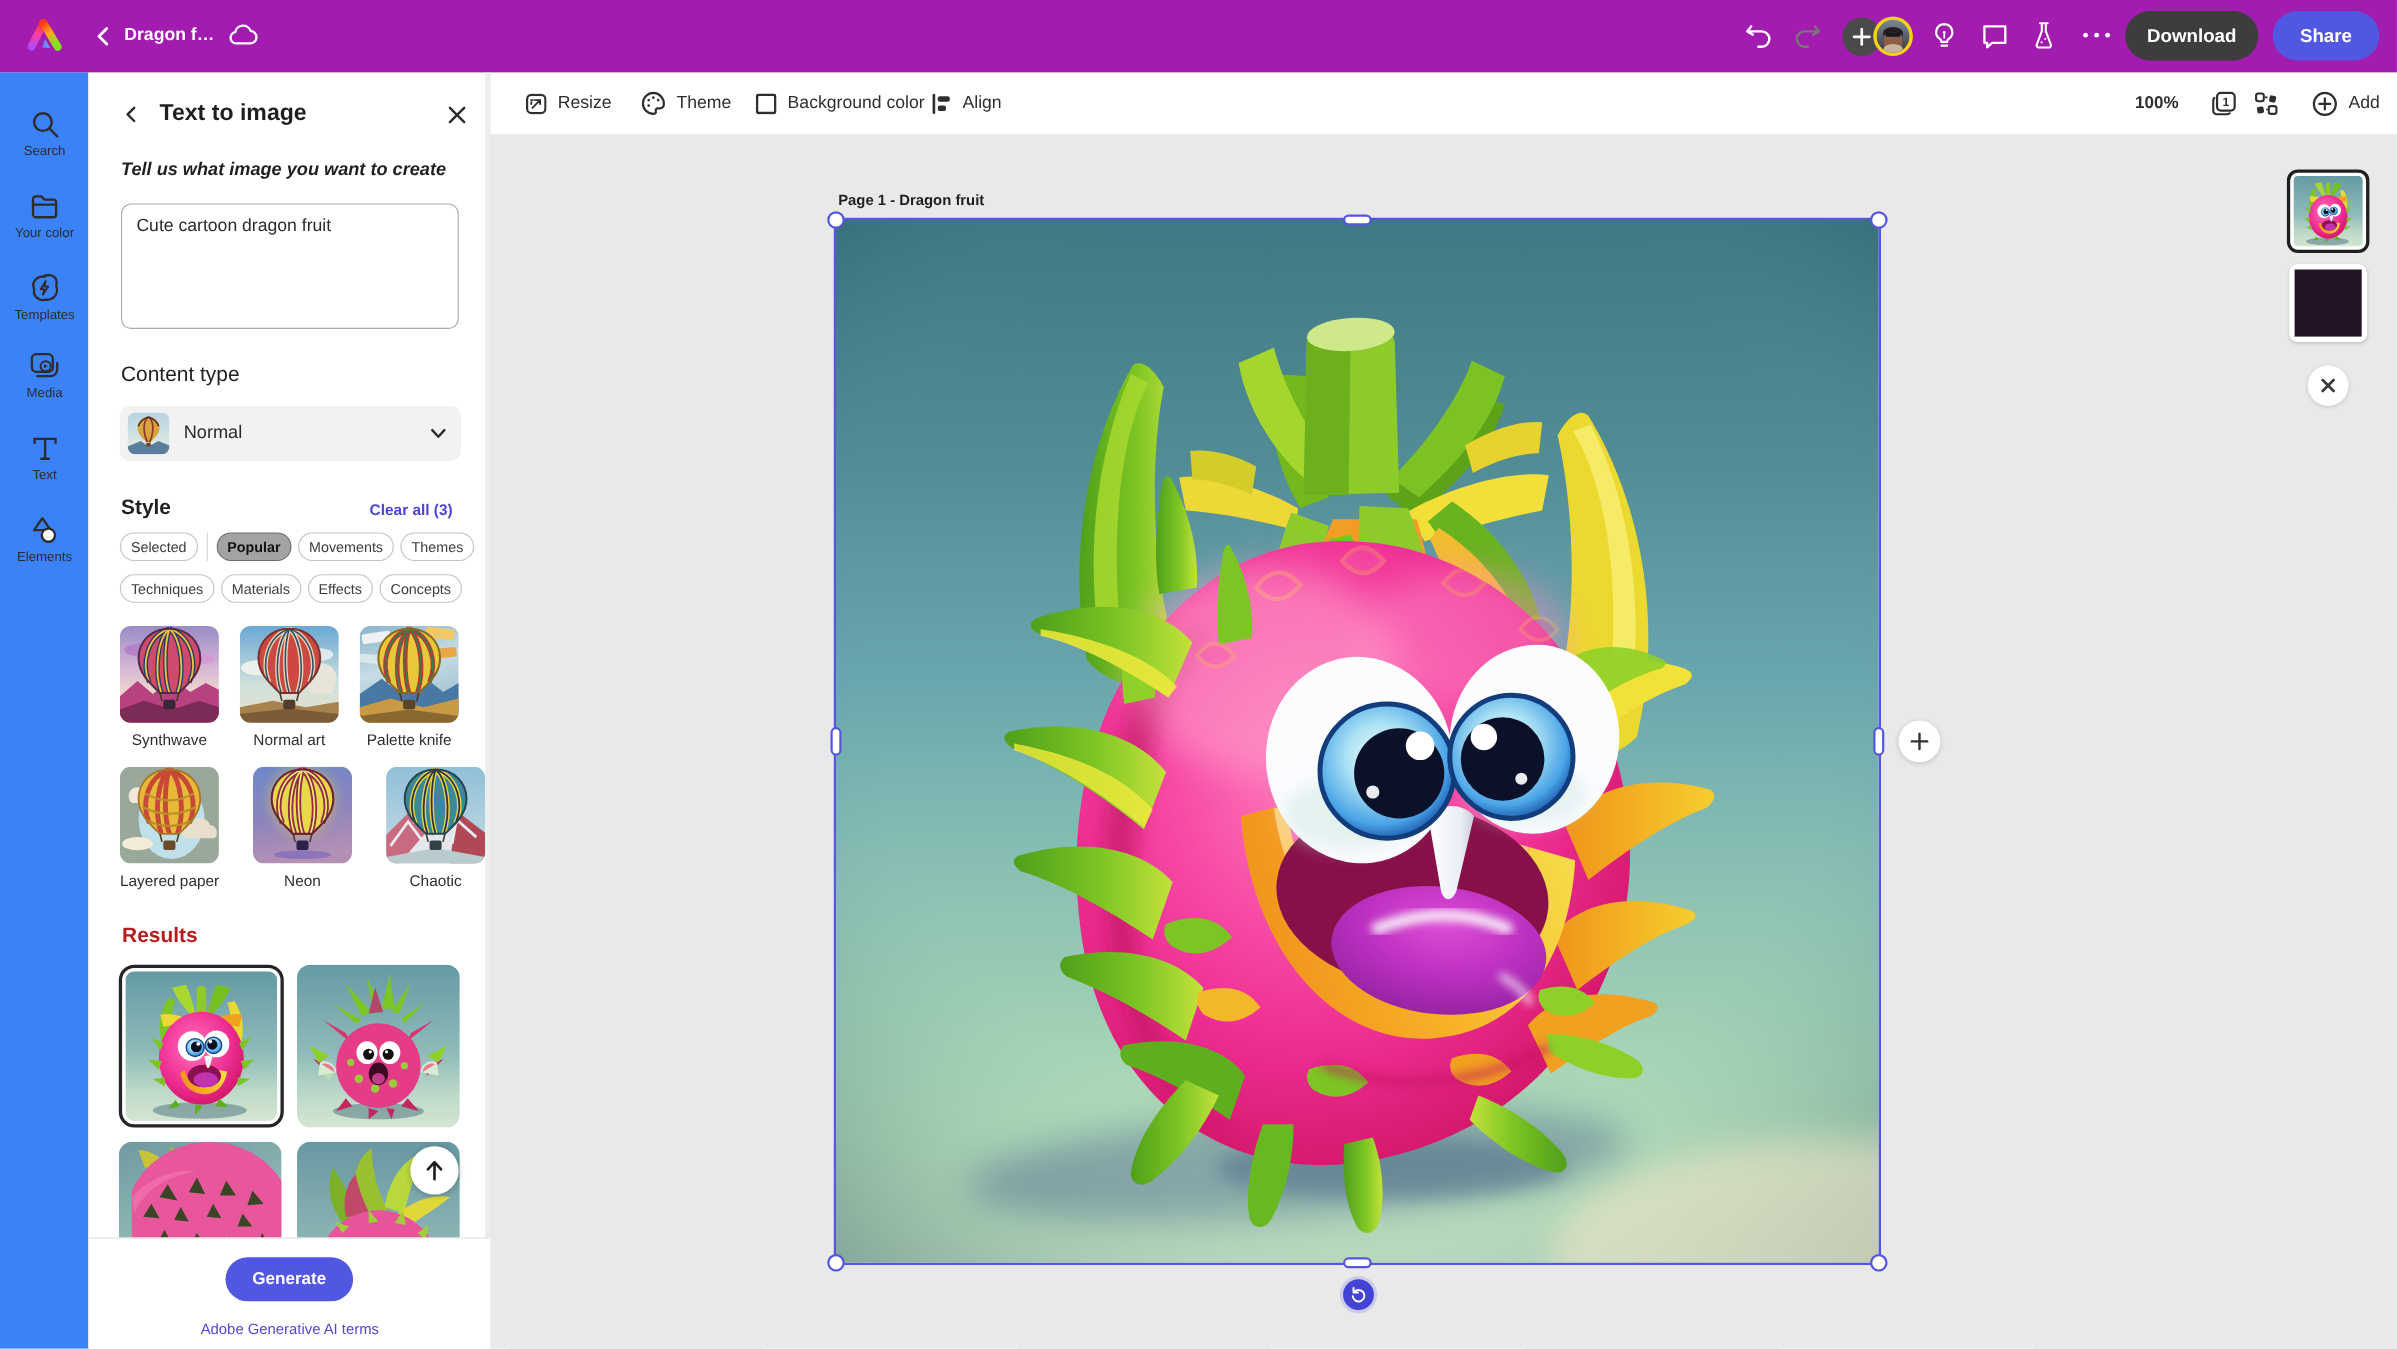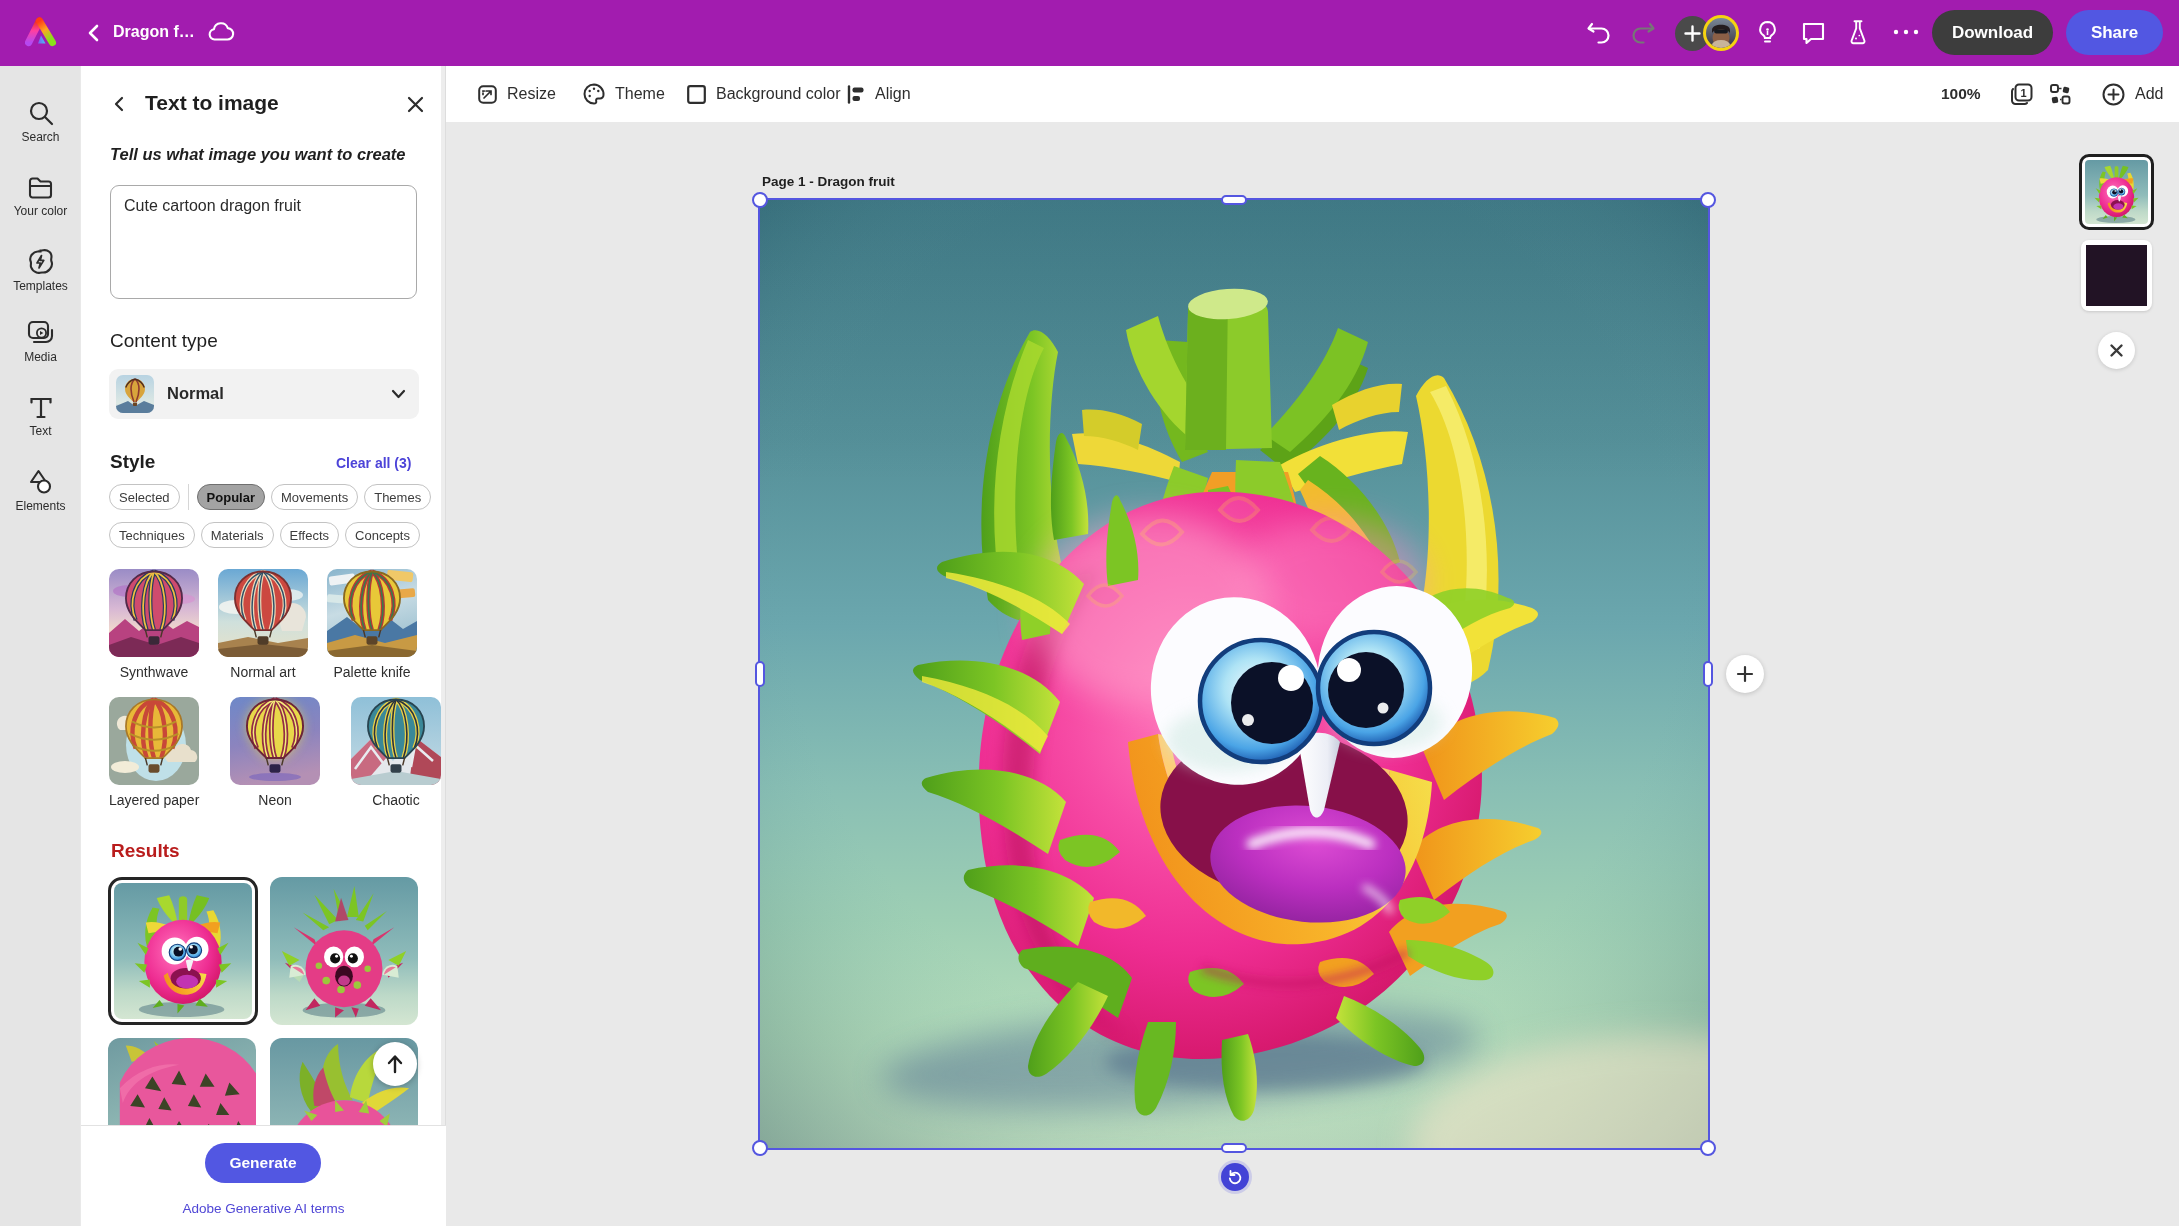--- a/index.html
+++ b/index.html
@@ -2,21 +2,21 @@
 <html><head>
 <meta charset="utf-8">
 <style>
   * { margin:0; padding:0; box-sizing:border-box; }
   html,body { width:2179px; height:1226px; overflow:hidden; font-family:"Liberation Sans", sans-serif; background:#fff; }
   .abs { position:absolute; }
   
   #hdr { position:absolute; left:0; top:0; width:2179px; height:66px; background:#a21caf; }
   #hdr .wt { color:#fff; }
   
-  #rail { position:absolute; left:0; top:66px; width:81px; height:1160px; background:#e5e5e5; border-right:1px solid #e9e9e9; }
+  #rail { position:absolute; left:0; top:66px; width:81px; height:1160px; background:#3b82f6; border-right:1px solid #e9e9e9; }
   .railitem { position:absolute; left:0; width:81px; text-align:center; color:#2c2c2c; }
   .railitem svg { display:block; margin:0 auto; }
   .raillbl { font-size:12px; color:#2c2c2c; margin-top:4px; }
   
   #panel { position:absolute; left:81px; top:66px; width:365px; height:1160px; background:#fff; border-right:1px solid #ddd; }
   .chip { height:26px; padding:0 9px; border:1.5px solid #c3c3c3; border-radius:14px; font-size:13px; color:#3c3c3c; display:flex; align-items:center; background:#fff; white-space:nowrap; }
   .chipsel { background:#a3a3a3; border-color:#6f6f6f; color:#111; font-weight:bold; }
   .sthumb { width:90px; position:relative; }
   .sthumb > svg { width:90px; height:88px; border-radius:10px; display:block; }
   .slbl { text-align:center; font-size:14px; color:#2e2e2e; margin-top:7px; white-space:nowrap; }
@@ -242,21 +242,21 @@
     </defs>
     <g clip-path="url(#ddclip)">
       <rect width="38" height="38" fill="url(#ddsky)"></rect>
       <path d="M0 31 L12 26 L19 31 L28 26 L38 30 V38 H0 Z" fill="#5a7d9c"></path>
       <path d="M19 4 c6.5 0 10 5 10 10 c0 6-6 10.5-8.5 13 h-3 C15 24.5 9 20 9 14 c0-5 3.5-10 10-10 Z" fill="#d8a43c"></path>
       <path d="M19 4 c-2.5 2-4 6-4 10 s1.5 9.5 3 13 M19 4 c2.5 2 4 6 4 10 s-1.5 9.5-3 13" fill="none" stroke="#8e3a2f" stroke-width="1.6"></path>
       <path d="M19 4 c-5 1.5-8 5-9.3 8.5 M19 4 c5 1.5 8 5 9.3 8.5" fill="none" stroke="#522d1e" stroke-width="1.4"></path>
       <rect x="17" y="27.5" width="4" height="3.5" rx="0.8" fill="#6b4423"></rect>
     </g>
   </svg>
-  <div class="abs" style="left:86px;top:318px;font-size:16.5px;color:#2a2a2a;font-weight:bold;">Normal</div>
+  <div class="abs" style="left:86px;top:318px;font-size:16.5px;color:#2a2a2a;">Normal</div>
   <svg class="abs" style="left:310px;top:323px" width="15" height="10" viewBox="0 0 15 10">
       <path d="M2 2 L7.5 8 L13 2" fill="none" stroke="#2c2c2c" stroke-width="2.2" stroke-linecap="round" stroke-linejoin="round"></path>
     </svg>
 
   <div class="abs" style="left:29px;top:385px;font-size:19px;font-weight:bold;color:#1f1f1f;">Style</div>
   <div class="abs" style="left:255px;top:389px;font-size:14px;font-weight:bold;color:#4c43d8;">Clear all (3)</div>
   <div class="abs" style="left:28px;top:418px;display:flex;gap:6px;align-items:center;">
     <div class="chip">Selected</div>
     <div style="width:1px;height:26px;background:#d6d6d6;margin:0 2px;"></div>
     <div class="chip chipsel">Popular</div>

